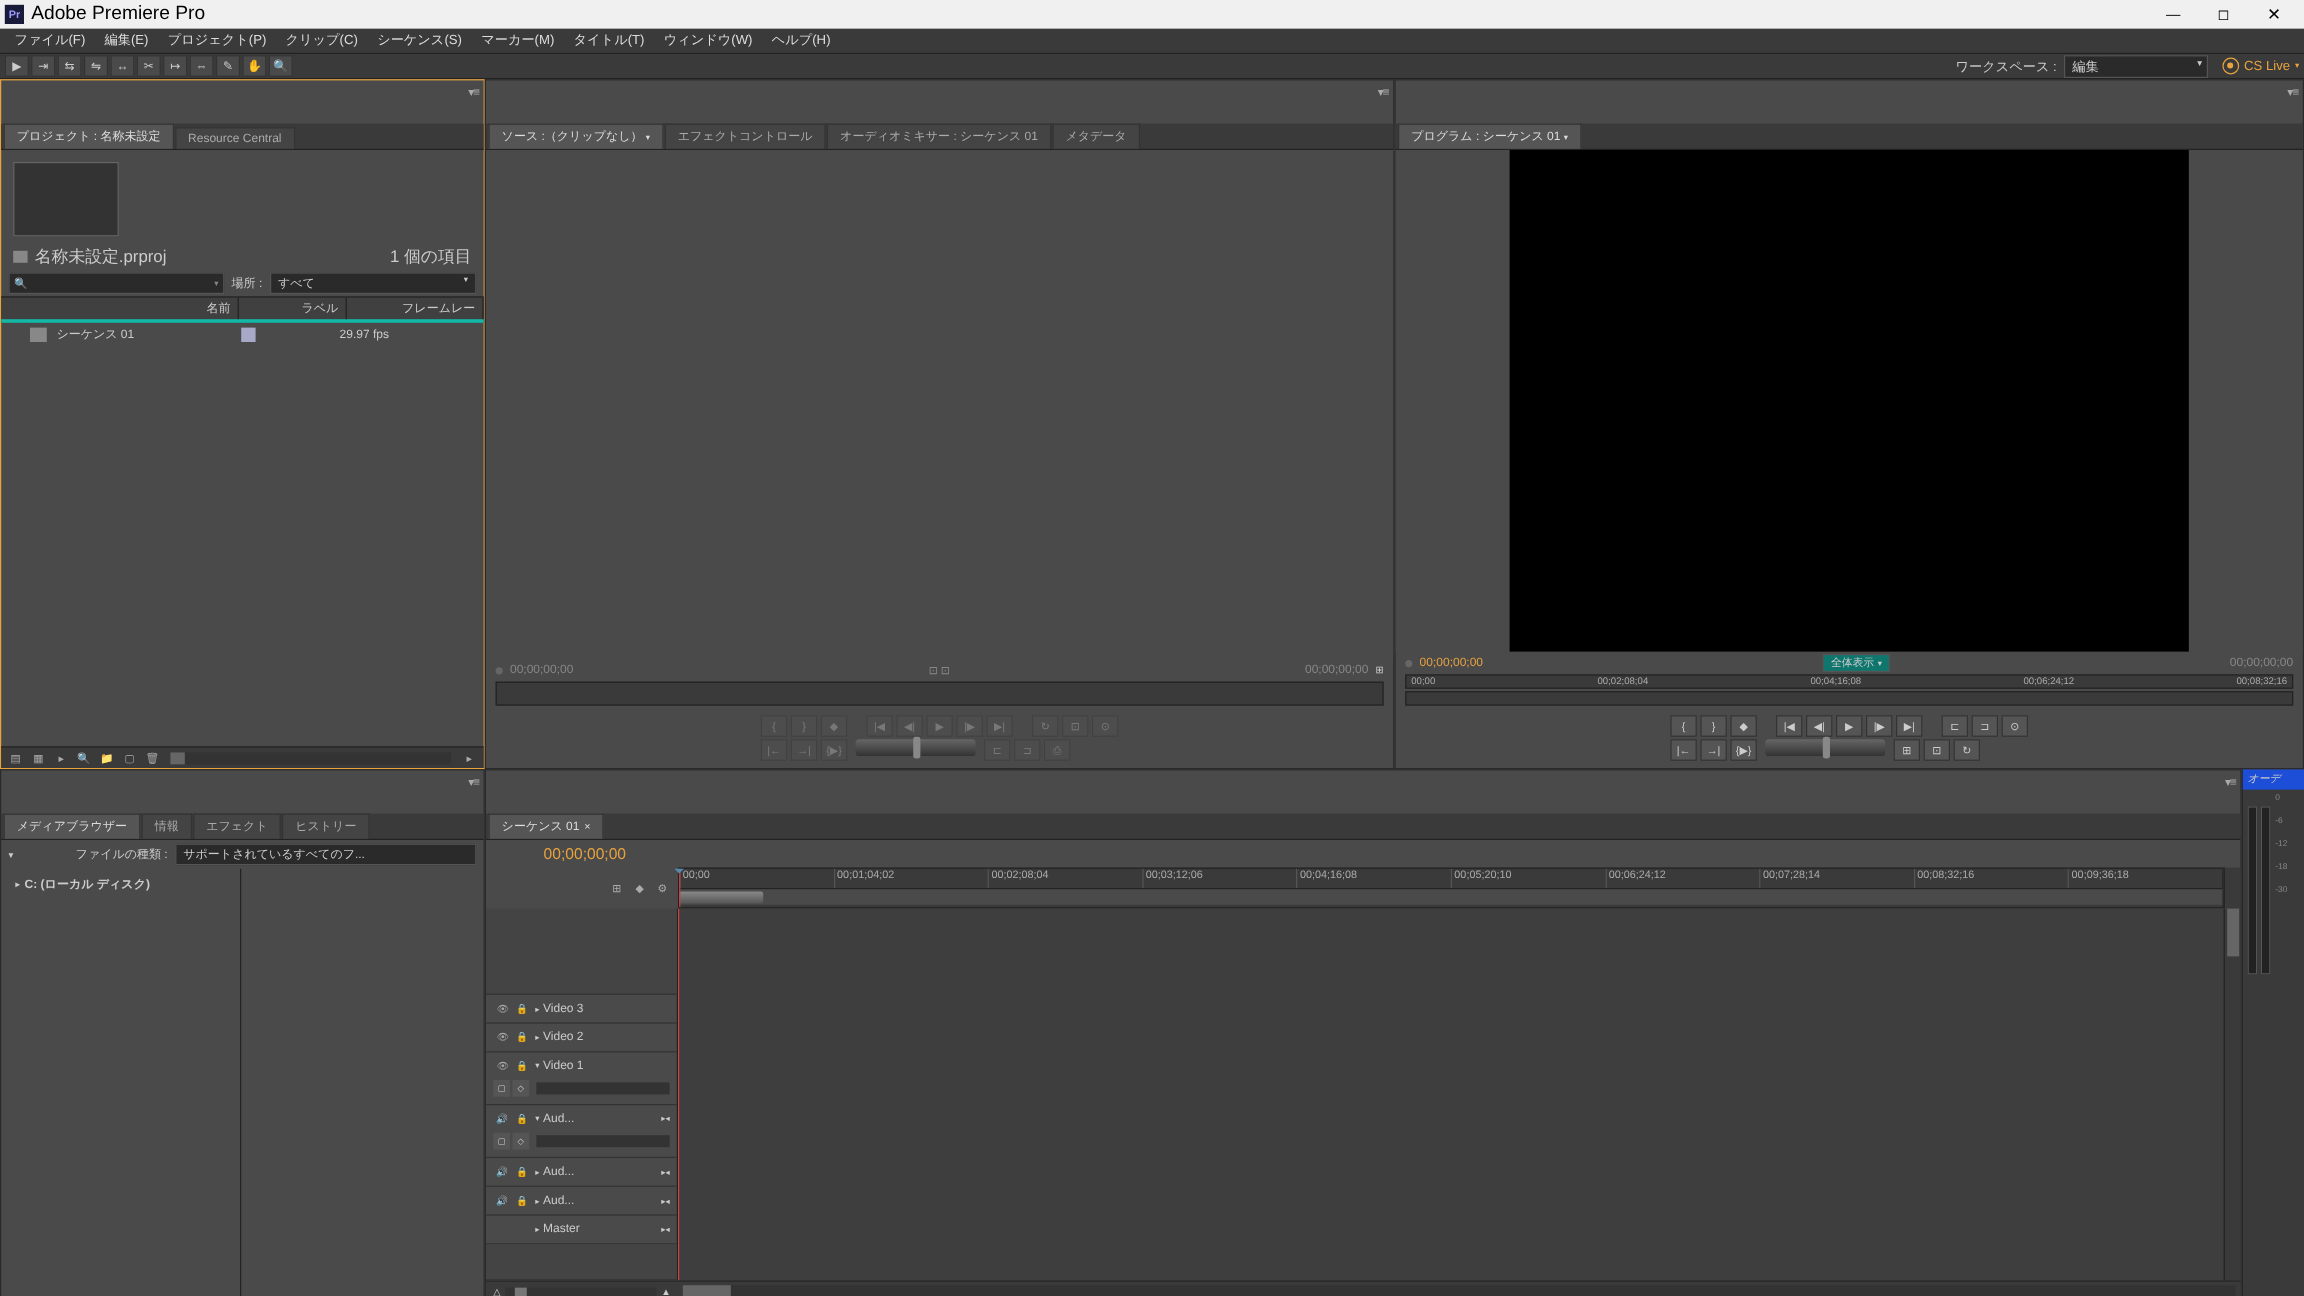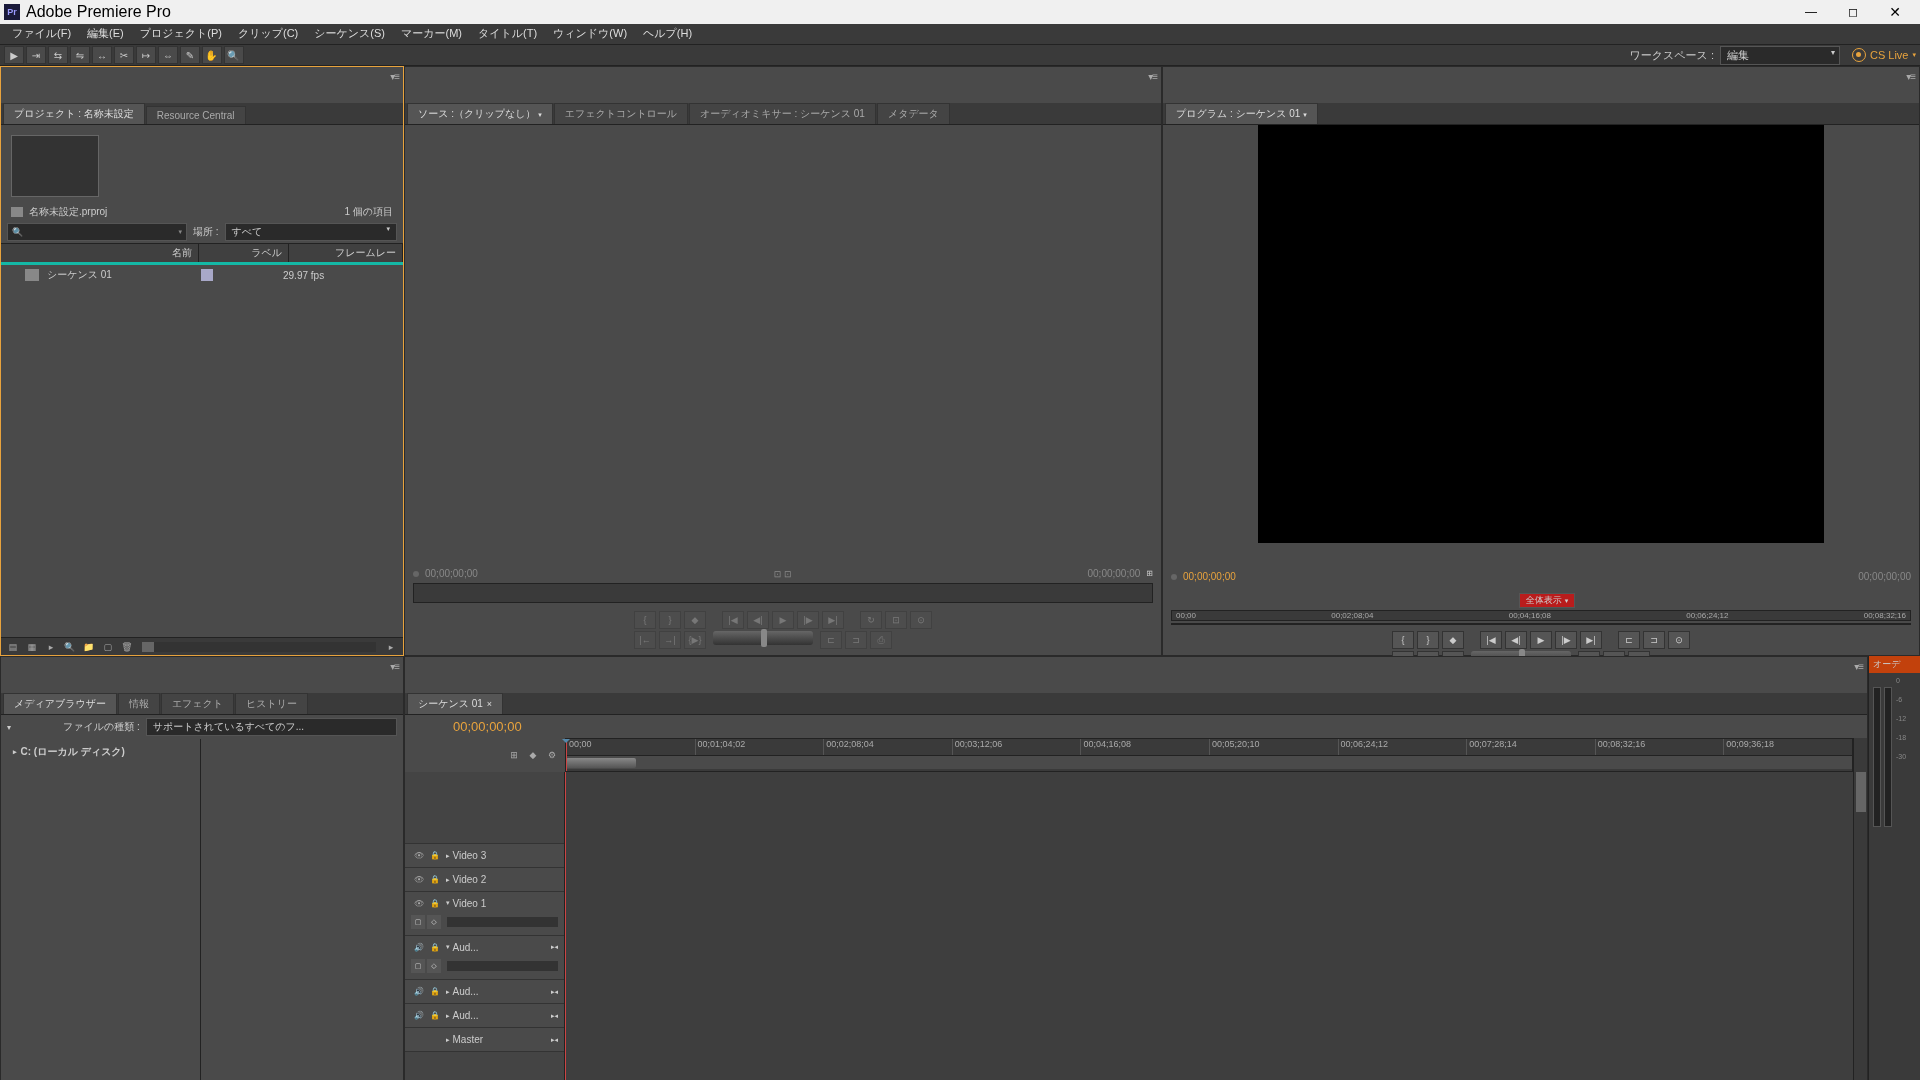--- a/index.html
+++ b/index.html
@@ -31,21 +31,21 @@
 .panel { background:#4a4a4a; border:1px solid #2a2a2a; display:flex; flex-direction:column; position:relative;}
 .tabbar { height:22px; background:#3a3a3a; display:flex; align-items:flex-end; padding:0 2px; gap:1px;border-bottom:1px solid #222;margin-top:36px;}
 .tab { background:#444; padding:3px 10px; font-size:10px; color:#aaa; border:1px solid #333;border-bottom:none;}
 .tab.active { background:#555; color:#ddd; }
 .tab .x { margin-left:4px; font-size:9px;}
 .panelmenu { position:absolute; right:4px; top:4px; color:#aaa; font-size:10px; letter-spacing:-1px;}
 
 .project { width:404px; border:1px solid #e8a33d; }
 .proj-thumb { height:78px; padding:10px; display:flex; }
 .proj-thumb .thumb { width:88px; height:62px; background:#333; border:1px solid #666;}
-.proj-info { display:flex; padding:2px 10px; font-size:10px; color:#ccc;}
+.proj-info { display:flex; padding:2px 10px; font-size:14px; color:#ccc;}
 .proj-info .pname { display:flex;align-items:center;gap:6px;}
 .proj-info .picon{width:12px;height:10px;background:#888;}
 .proj-info .spacer{flex:1;}
 .proj-search { display:flex; padding:2px 6px; gap:6px; align-items:center;}
 .proj-search .sbox { flex:0 0 180px; height:18px; background:#2a2a2a; border:1px solid #555; display:flex;align-items:center;padding:0 4px;font-size:9px;color:#888;}
 .proj-search .sbox .sicon{margin-right:3px;}
 .proj-search .sbox .darrow{margin-left:auto;font-size:7px;}
 .proj-search .loclabel{font-size:10px;color:#ccc;}
 .proj-search .locdrop{background:#2a2a2a;border:1px solid #555;padding:1px 6px;font-size:10px;flex:1;display:flex;}
 .proj-search .locdrop .darrow{margin-left:auto;font-size:7px;}
@@ -61,21 +61,21 @@
 .proj-foot .scroll .thumb{position:absolute;left:0;width:12px;height:10px;background:#666;}
 
 .monitor { flex:1; display:flex; flex-direction:column;}
 .mon-body { flex:1; background:#4a4a4a; position:relative;display:flex;align-items:center;justify-content:center;}
 .mon-body .video { width:566px; height:418px; background:#000;}
 .mon-foot { padding:2px 8px; display:flex; align-items:center; font-size:10px;}
 .mon-foot .tc { color:#888;}
 .mon-foot .tc.cur { color:#e8a33d;}
 .mon-foot .dot{width:6px;height:6px;background:#666;border-radius:50%;margin-right:6px;}
 .mon-foot .spacer{flex:1;}
-.mon-foot .zoom{background:#b91c1c;border:1px solid #555;padding:0 6px;display:flex;align-items:center;gap:3px;font-size:9px;margin-top:48px;}
+.mon-foot .zoom{background:#0f766e;border:1px solid #555;padding:0 6px;display:flex;align-items:center;gap:3px;font-size:9px;}
 .mon-scrub { height:20px; background:#3a3a3a; margin:2px 8px;border:1px solid #222;position:relative;}
 .mon-ruler { height:12px; margin:0 8px;background:#3a3a3a;font-size:8px;color:#aaa;display:flex;justify-content:space-between;padding:0 4px;border:1px solid #222;}
 .mon-ctrl { height:50px; display:flex; align-items:center;justify-content:center;gap:3px;padding:4px;}
 .mon-ctrl .cbtn{width:22px;height:18px;background:#555;border:1px solid #333;display:flex;align-items:center;justify-content:center;font-size:9px;color:#ccc;}
 .mon-ctrl .cbtn.disabled{opacity:0.35;}
 .mon-ctrl .shuttle{width:100px;height:14px;background:linear-gradient(#666,#333);border-radius:3px;margin:0 4px;position:relative;}
 .mon-ctrl .shuttle .knob{position:absolute;left:48%;top:-2px;width:6px;height:18px;background:#888;border-radius:2px;}
 .mon-ctrl .col{display:flex;flex-direction:column;gap:2px;}
 .mon-ctrl .col .rowb{display:flex;gap:3px;}
 
@@ -118,21 +118,21 @@
 .track.spacer{height:72px;background:#444;}
 .track.spacer2{height:30px;background:#444;}
 .tl-foot{height:18px;background:#3a3a3a;border-top:1px solid #222;display:flex;}
 .tl-foot .zoomer{width:160px;display:flex;align-items:center;padding:0 6px;gap:4px;}
 .tl-foot .zoomer .zslide{flex:1;height:8px;background:#333;position:relative;}
 .tl-foot .zoomer .zslide .zt{position:absolute;left:8px;width:10px;height:8px;background:#777;}
 .tl-foot .hscroll{flex:1;height:12px;background:#333;margin:3px 4px;position:relative;}
 .tl-foot .hscroll .ht{position:absolute;left:0;width:40px;height:12px;background:#666;}
 
 .meters{width:52px;background:#3a3a3a;border-left:1px solid #222;}
-.meters .mtab{font-size:9px;padding:2px 4px;color:#ccc;background:#c2410c;}
+.meters .mtab{font-size:9px;padding:2px 4px;color:#ccc;background:#1d4ed8;font-style:italic;}
 .meters .bars{display:flex;justify-content:center;gap:3px;padding:6px 4px;height:160px;align-items:flex-end;}
 .meters .bar{width:8px;height:140px;background:#222;border:1px solid #555;}
 .meters .scale{font-size:7px;color:#888;display:flex;flex-direction:column;gap:12px;padding-top:4px;}
 .vsb{width:14px;background:#3a3a3a;border-left:1px solid #222;position:relative;}
 .vsb .vt{position:absolute;top:0;height:40px;width:10px;left:2px;background:#666;}
 </style>
 </head>
 <body>
 
 <div class="titlebar">

